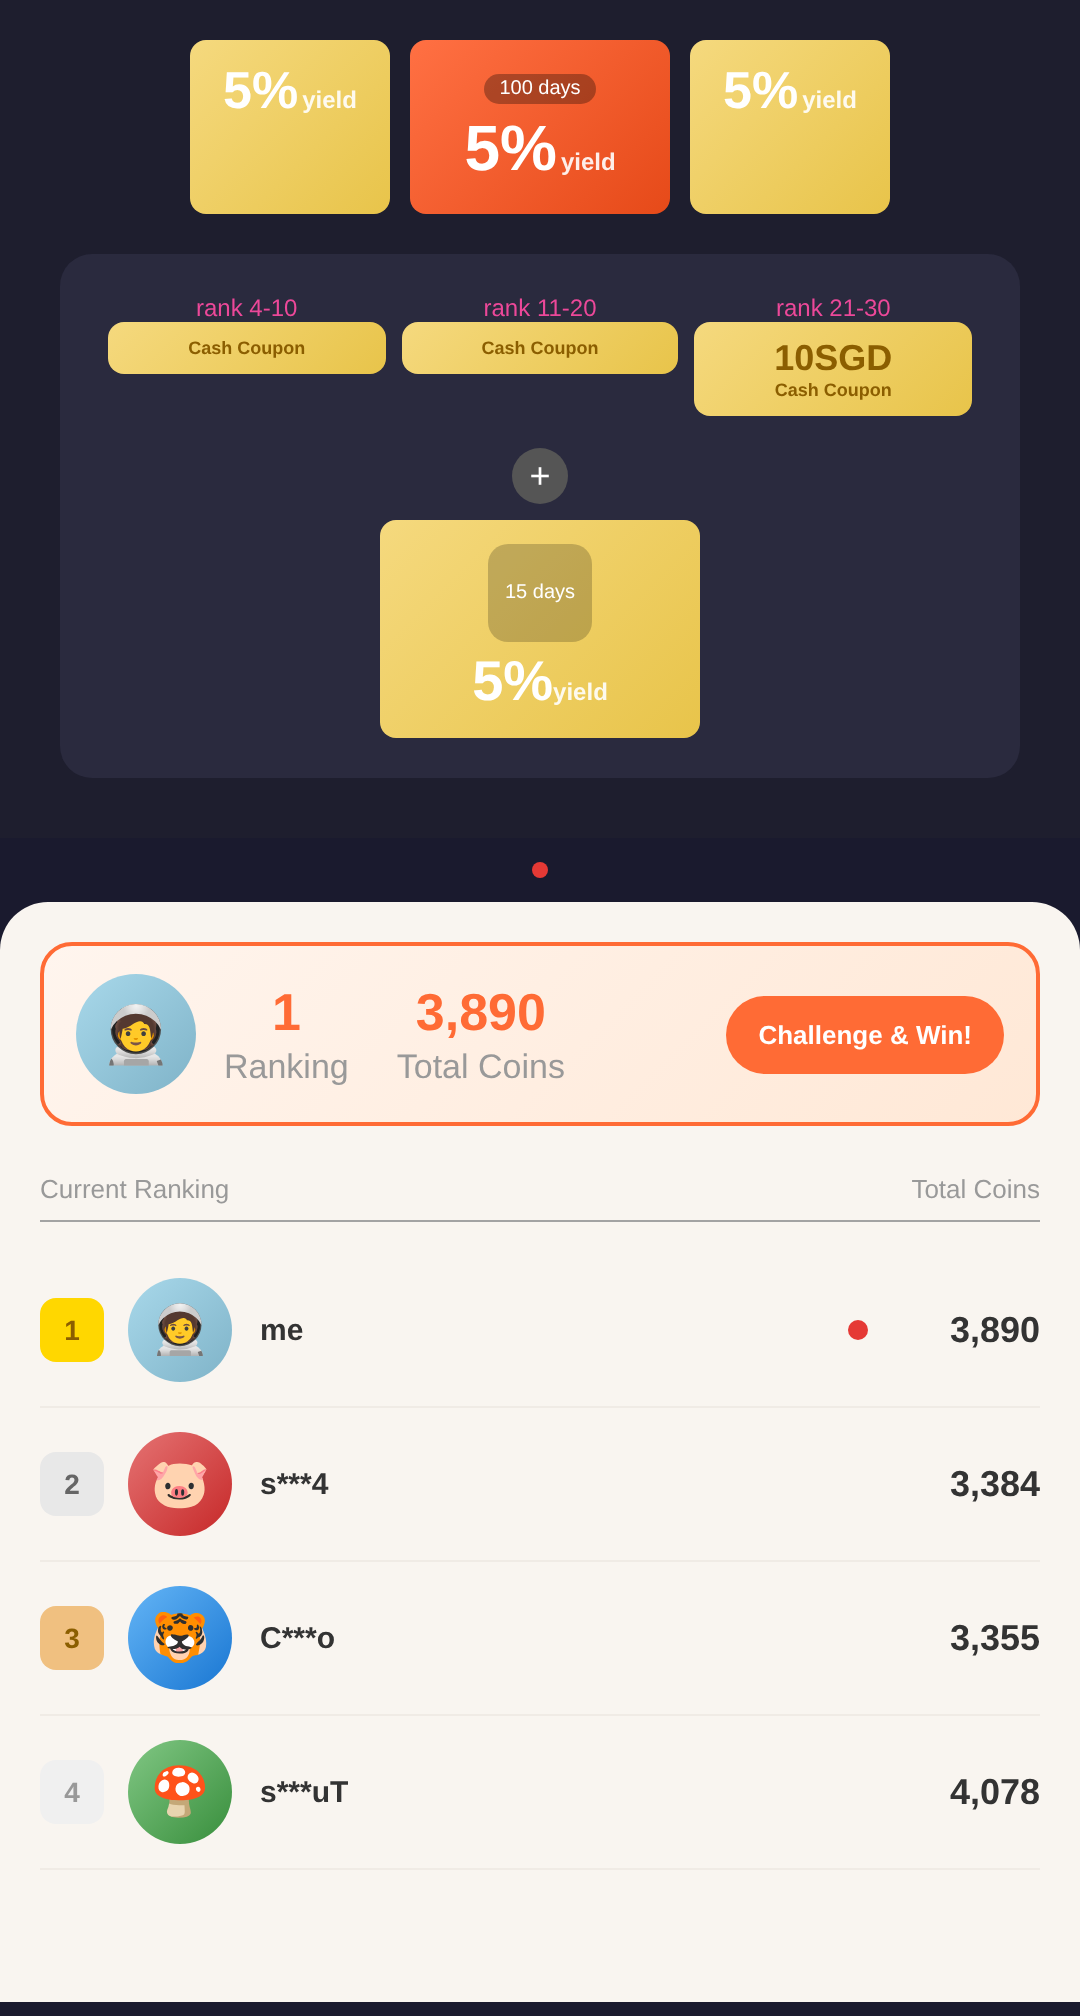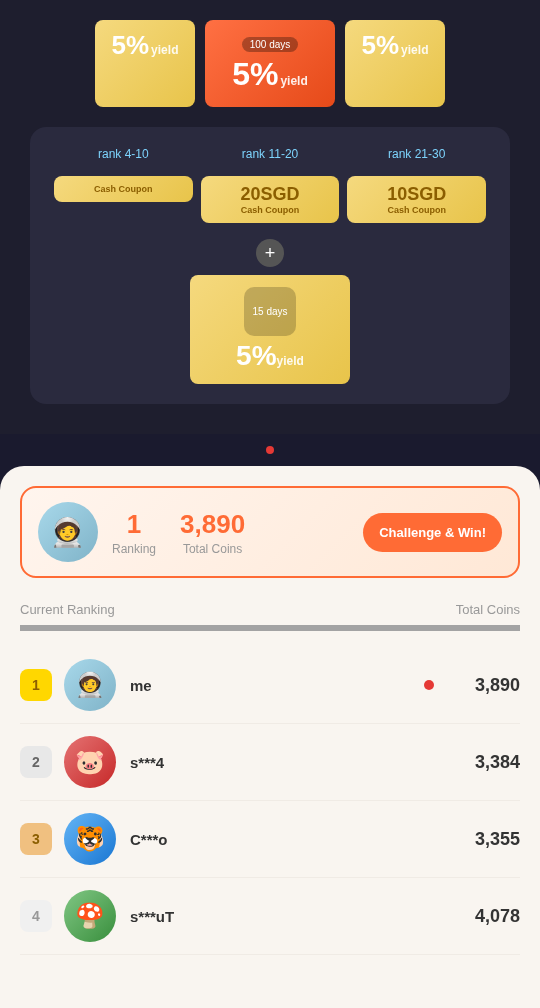--- a/index.html
+++ b/index.html
@@ -78,23 +78,23 @@
       display: flex;
       justify-content: space-between;
       margin-bottom: 16px;
     }
     .rank-card {
       text-align: center;
       flex: 1;
       margin: 0 4px;
     }
     .rank-label {
-      color: #7dd3fc;
+      color: #ec4899;
       font-size: 12px;
-      margin-bottom: 15px;
+      margin-bottom: 0;
     }
     .prize-box {
       background: linear-gradient(135deg, #f5d97e, #e8c44a);
       border-radius: 8px;
       padding: 8px 6px;
       text-align: center;
     }
     .prize-amount {
       font-size: 18px;
       font-weight: 900;
@@ -209,21 +209,21 @@
     }
     .banner-stat {
       text-align: center;
     }
     .banner-stat .stat-value {
       font-size: 26px;
       font-weight: 900;
       color: #ff6b35;
     }
     .banner-stat .stat-label {
-      font-size: 12px;
+      font-size: 17px;
       color: #999;
       margin-top: 2px;
     }
     .challenge-btn {
       background: #ff6b35;
       color: #fff;
       border: none;
       border-radius: 24px;
       padding: 12px 16px;
       font-size: 13px;
@@ -232,21 +232,21 @@
       white-space: nowrap;
     }
 
     
     .section-header {
       display: flex;
       justify-content: space-between;
       align-items: center;
       margin-bottom: 16px;
       padding-bottom: 8px;
-      border-bottom: 6px solid #a3a3a3;
+      border-bottom: 1px solid #a3a3a3;
     }
     .section-header .col-label {
       font-size: 13px;
       color: #999;
       font-weight: 500;
     }
 
     
     .ranking-list {
       display: flex;
@@ -345,21 +345,20 @@
     <div class="rank-row">
       <div class="rank-card">
         <div class="rank-label">rank 4-10</div>
         <div class="prize-box">
           <div class="prize-type">Cash Coupon</div>
         </div>
       </div>
       <div class="rank-card">
         <div class="rank-label">rank 11-20</div>
         <div class="prize-box">
-          <div class="prize-amount">20SGD</div>
           <div class="prize-type">Cash Coupon</div>
         </div>
       </div>
       <div class="rank-card">
         <div class="rank-label">rank 21-30</div>
         <div class="prize-box">
           <div class="prize-amount">10SGD</div>
           <div class="prize-type">Cash Coupon</div>
         </div>
       </div>

